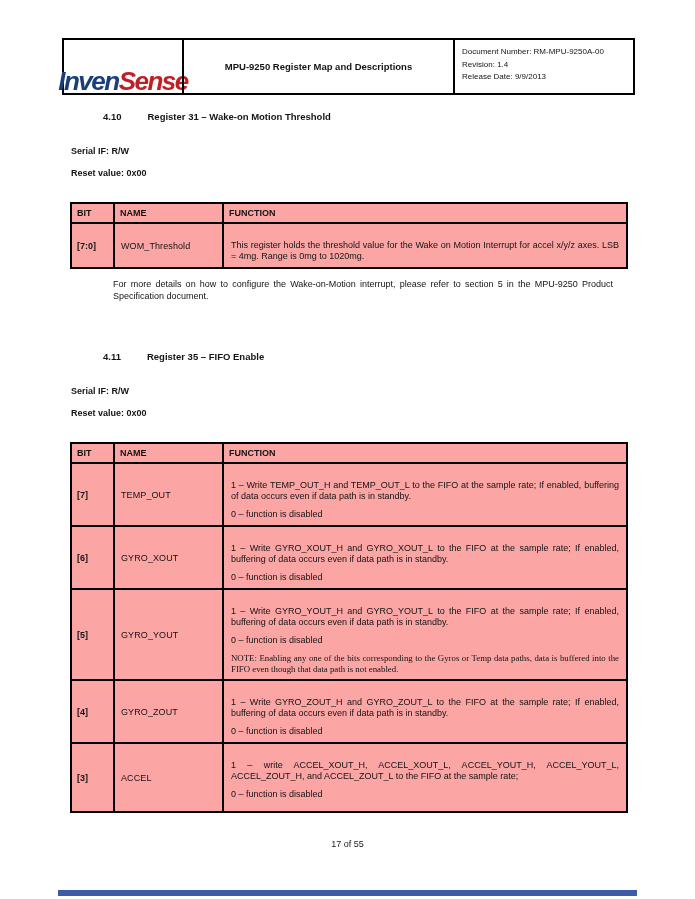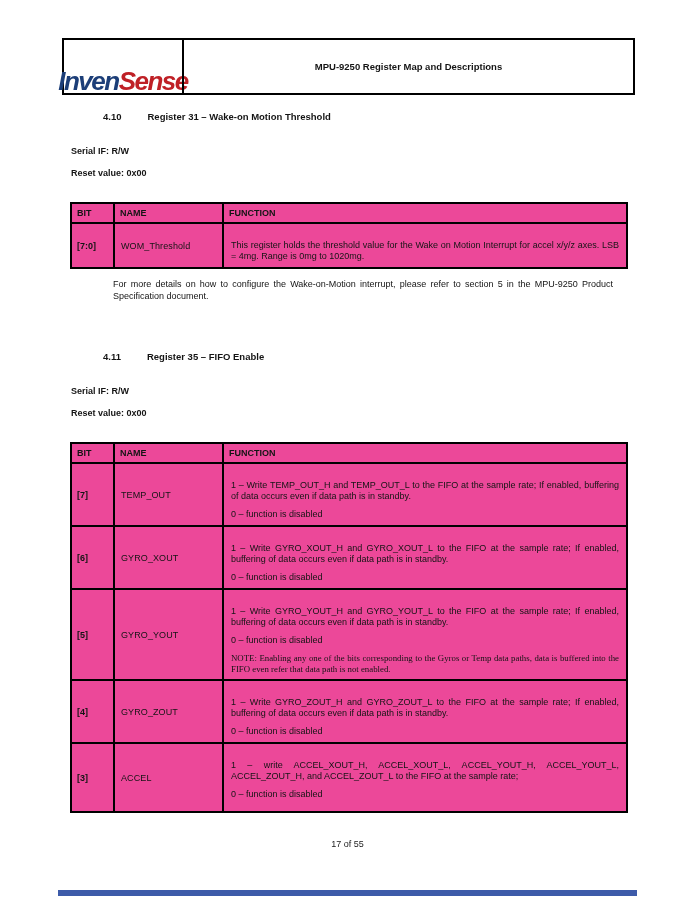--- a/index.html
+++ b/index.html
@@ -25,21 +25,21 @@
   .title-cell { flex:1; display:flex; align-items:center; justify-content:center;
     font-weight:bold; font-size:9.5px; text-align:center; padding:16px 8px; }
   .info-cell { width:180px; padding:6px 6px 0 7px; font-size:8px; line-height:12.5px; }
 
   
   .section-heading { position:absolute; left:103px; font-weight:bold; font-size:9.5px; white-space:nowrap; }
   .section-heading .num { margin-right:26px; }
   .meta-line { position:absolute; left:71px; font-weight:bold; font-size:9px; white-space:nowrap; }
 
   
-  table.reg { position:absolute; left:70px; width:556px; border-collapse:collapse; table-layout:fixed; background:#ec4899; }
+  table.reg { position:absolute; left:70px; width:556px; border-collapse:collapse; table-layout:fixed; background:#fca5a5; }
   .reg th, .reg td { border:2px solid #000; }
   .reg th { font-size:9px; font-weight:bold; text-align:left; padding:3px 5px; height:20px; vertical-align:middle; }
   .reg td.bit  { font-weight:bold; font-size:9px; padding:3px 5px; vertical-align:middle; }
   .reg td.name { font-size:9px; padding:1px 6px; vertical-align:middle; letter-spacing:0.1px; }
   .reg td.func { font-size:9px; padding:16px 7px 5px 7px; vertical-align:top; text-align:justify; line-height:11px; }
   .func p { margin:0 0 7px 0; }
   .func p:last-child { margin-bottom:0; }
   .func p.note { font-family:"Liberation Serif","DejaVu Serif",serif; font-size:8.8px; line-height:10.5px; }
   #wom-table tr.data-row { height:36px; }
   #fifo-table tr.r0 { height:53px; }
@@ -58,20 +58,25 @@
 </head>
 <body>
 
 <div class="page">
 
   <div class="header-table">
     <div class="hcell logo-cell">
       <div class="logo"><span class="inven" style="color: rgb(28, 62, 120);">Inven</span><span class="sense" style="color: rgb(191, 32, 38);">Sense</span></div>
     </div>
     <div class="hcell title-cell">MPU-9250 Register Map and Descriptions</div>
+    <div class="hcell info-cell">
+      <div>Document Number: RM-MPU-9250A-00</div>
+      <div>Revision: 1.4</div>
+      <div>Release Date: 9/9/2013</div>
+    </div>
   </div>
 
   <div class="section-heading" style="top:111px;">
     <span class="num">4.10</span><span>Register 31 – Wake-on Motion Threshold</span>
   </div>
   <div class="meta-line" style="top:146px;">Serial IF: R/W</div>
   <div class="meta-line" style="top:168px;">Reset value: 0x00</div>
 
   <table class="reg" id="wom-table" style="top:202px;">
     <colgroup>
@@ -130,21 +135,21 @@
         <p>1 – Write GYRO_XOUT_H and GYRO_XOUT_L to the FIFO at the sample rate; If enabled, buffering of data occurs even if data path is in standby.</p>
         <p>0 – function is disabled</p>
       </td>
     </tr>
     <tr class="r2">
       <td class="bit">[5]</td>
       <td class="name">GYRO_YOUT</td>
       <td class="func">
         <p>1 – Write GYRO_YOUT_H and GYRO_YOUT_L to the FIFO at the sample rate; If enabled, buffering of data occurs even if data path is in standby.</p>
         <p>0 – function is disabled</p>
-        <p class="note">NOTE: Enabling any one of the bits corresponding to the Gyros or Temp data paths, data is buffered into the FIFO even refer that data path is not enabled.</p>
+        <p class="note">NOTE: Enabling any one of the bits corresponding to the Gyros or Temp data paths, data is buffered into the FIFO even though that data path is not enabled.</p>
       </td>
     </tr>
     <tr class="r3">
       <td class="bit">[4]</td>
       <td class="name">GYRO_ZOUT</td>
       <td class="func">
         <p>1 – Write GYRO_ZOUT_H and GYRO_ZOUT_L to the FIFO at the sample rate; If enabled, buffering of data occurs even if data path is in standby.</p>
         <p>0 – function is disabled</p>
       </td>
     </tr>

